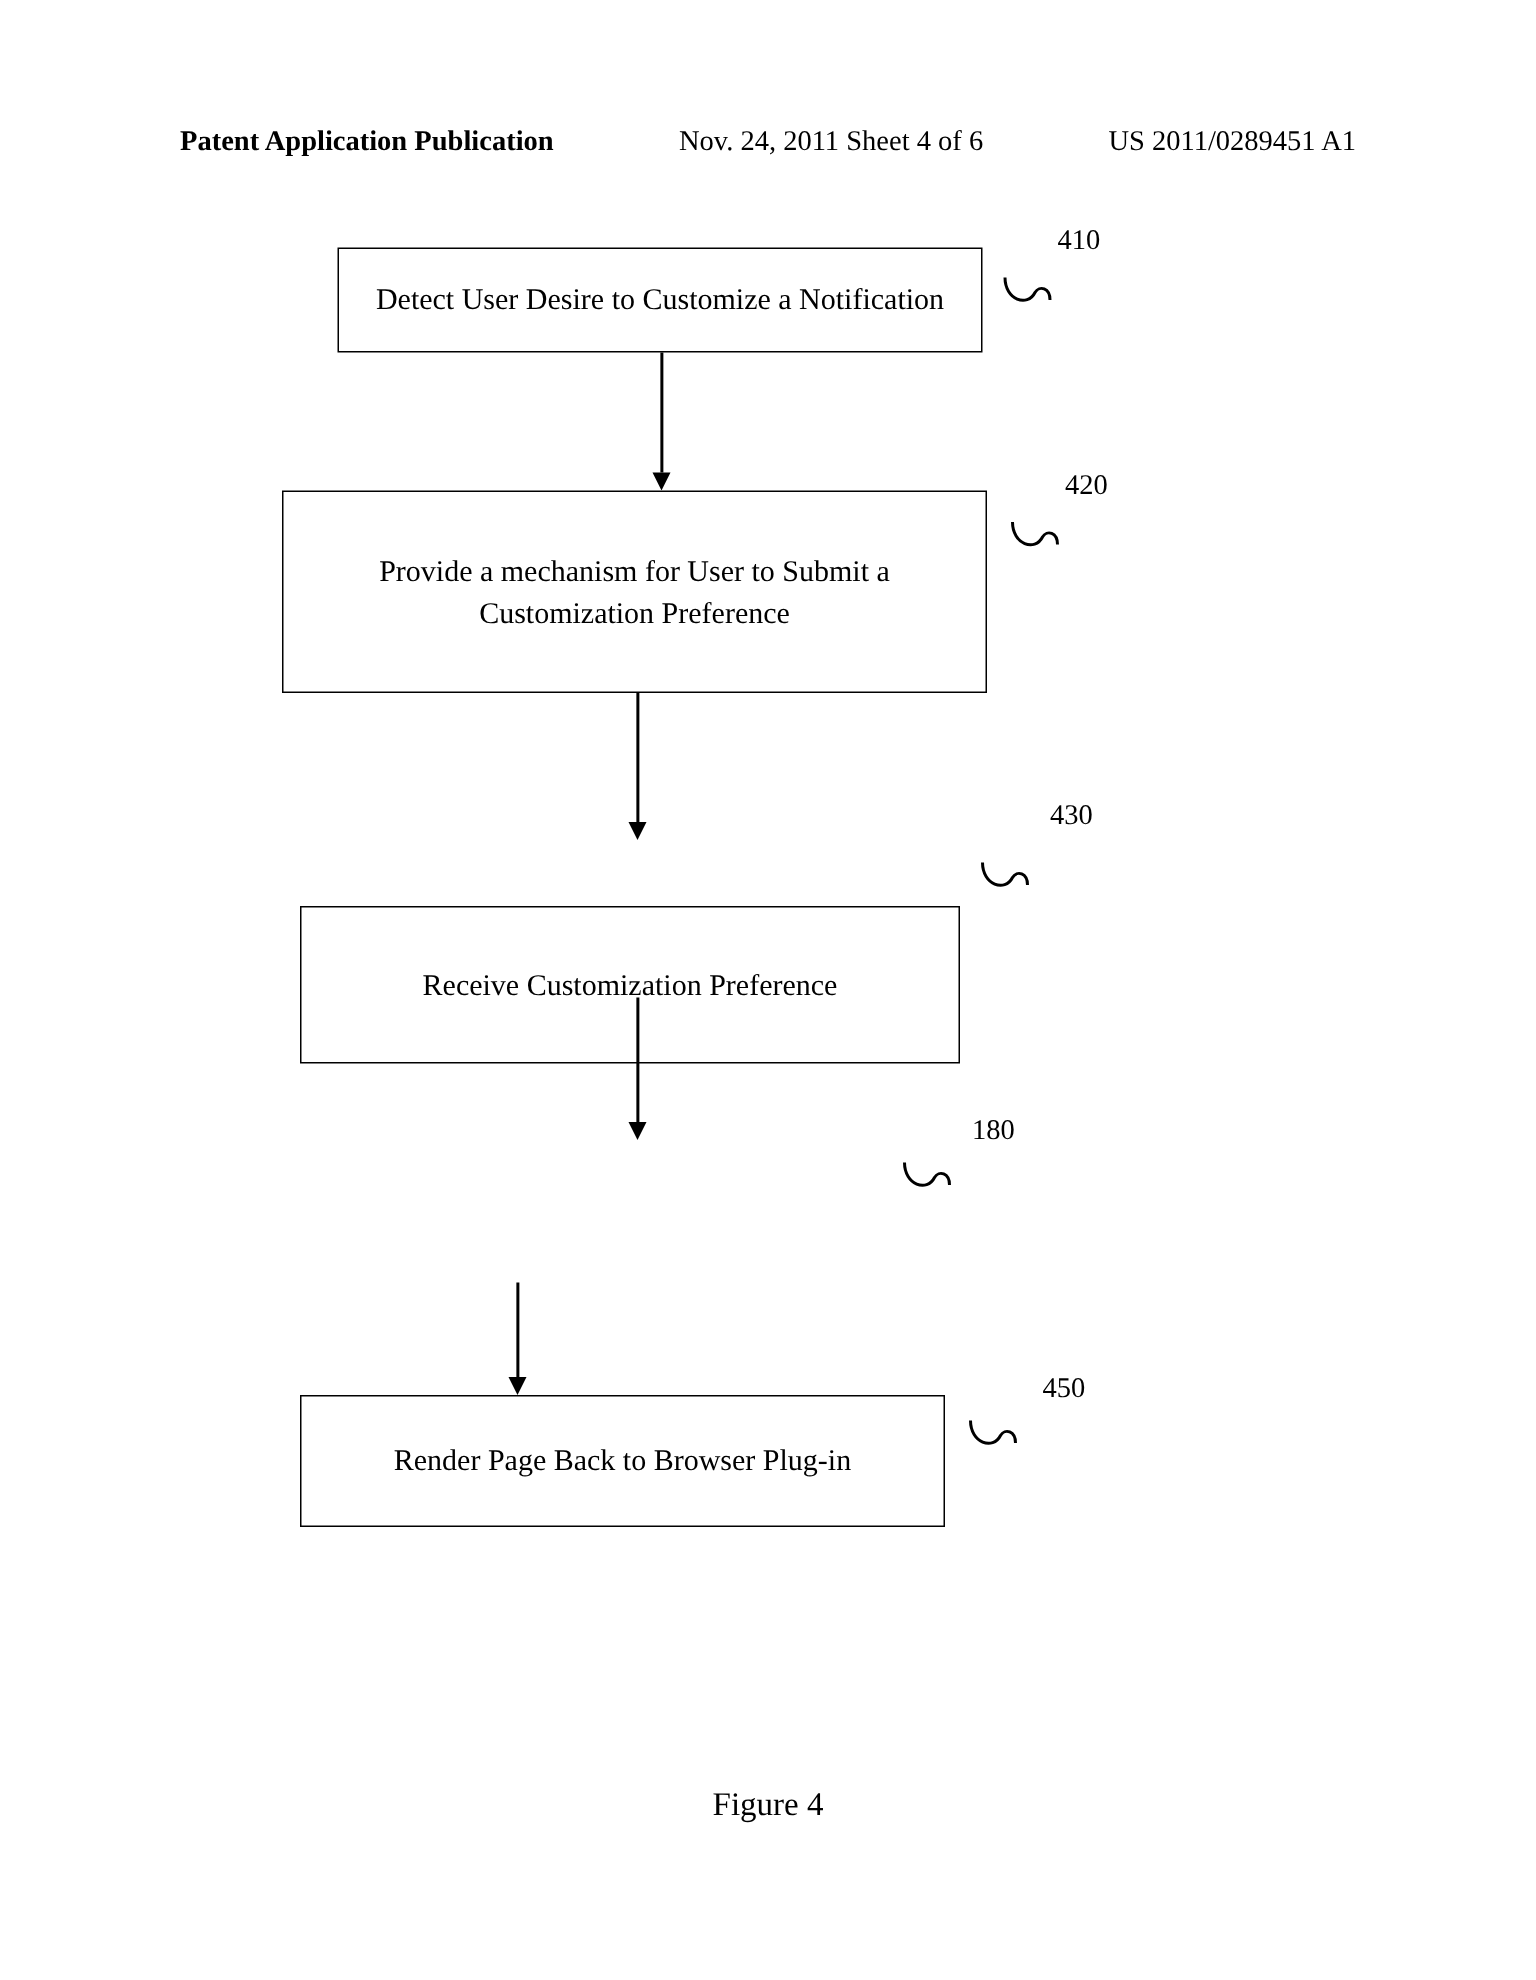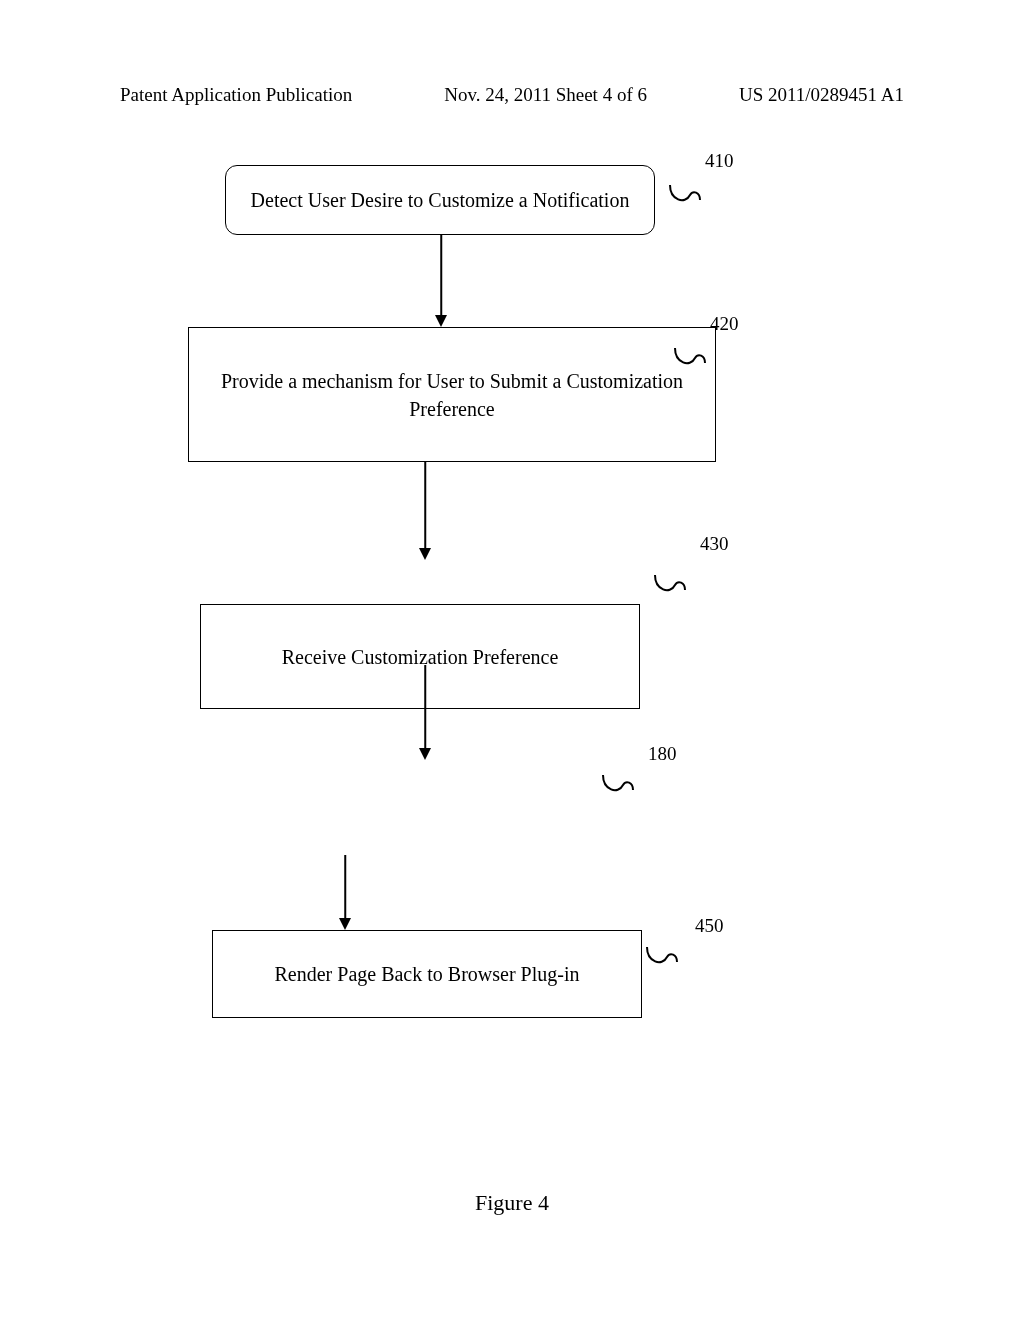--- a/index.html
+++ b/index.html
@@ -13,21 +13,21 @@
   .header {
     position: absolute;
     top: 84px;
     left: 0;
     width: 1024px;
     display: flex;
     justify-content: space-between;
     padding: 0 120px 0 120px;
     font-size: 19px;
   }
-  .header .left { font-weight: normal; text-align: center; }
+  .header .left { font-weight: bold; text-align: center; }
   .header .center { }
   .header .right { font-weight: normal; }
   .diagram {
     position: absolute;
     top: 150px;
     left: 0;
     width: 1024px;
     height: 1000px;
   }
   .box {
@@ -82,36 +82,36 @@
 <body>
 
 <div class="header">
   <span class="left">Patent Application Publication</span>
   <span class="center">Nov. 24, 2011  Sheet 4 of 6</span>
   <span class="right">US 2011/0289451 A1</span>
 </div>
 
 <div class="diagram">
 
-  <div class="box" style="left:225px; top:15px; width:430px; height:70px;border-radius:12px;">
+  <div class="box" style="left:225px; top:15px; width:430px; height:70px;">
     <span>Detect User Desire to Customize a Notification</span>
   </div>
   <div class="squiggle" style="left:665px; top:30px;">
     <svg viewBox="0 0 40 30">
         <path d="M5 5 C 5 20, 20 25, 25 15 C 28 10, 35 12, 35 20" stroke="#000" stroke-width="2" fill="none"></path>
       </svg>
   </div>
   <div class="label" style="left:705px; top:0px;">410</div>
 
   <div class="arrow-container" style="left:440px; top:85px; width:2px; height:92px;">
     <div class="arrow-line" style="top:0; height:80px;"></div>
     <div class="arrow-head" style="top:80px;"></div>
   </div>
 
-  <div class="box" style="left:188px; top:177px; width:528px; height:135px;">
+  <div class="box" style="left:188px; top:177px; width:470px; height:135px;">
     <span>Provide a mechanism for User to Submit a Customization Preference</span>
   </div>
   <div class="squiggle" style="left:670px; top:193px;">
     <svg viewBox="0 0 40 30">
         <path d="M5 5 C 5 20, 20 25, 25 15 C 28 10, 35 12, 35 20" stroke="#000" stroke-width="2" fill="none"></path>
       </svg>
   </div>
   <div class="label" style="left:710px; top:163px;">420</div>
 
   <div class="arrow-container" style="left:424px; top:312px; width:2px; height:98px;">
@@ -139,21 +139,21 @@
         <path d="M5 5 C 5 20, 20 25, 25 15 C 28 10, 35 12, 35 20" stroke="#000" stroke-width="2" fill="none"></path>
       </svg>
   </div>
   <div class="label" style="left:648px; top:593px;">180</div>
 
   <div class="arrow-container" style="left:344px; top:705px; width:2px; height:75px;">
     <div class="arrow-line" style="top:0; height:63px;"></div>
     <div class="arrow-head" style="top:63px;"></div>
   </div>
 
-  <div class="box" style="left:200px; top:780px; width:430px; height:88px;margin-left:12px;">
+  <div class="box" style="left:200px; top:780px; width:430px; height:88px;">
     <span>Render Page Back to Browser Plug-in</span>
   </div>
   <div class="squiggle" style="left:642px; top:792px;">
     <svg viewBox="0 0 40 30">
         <path d="M5 5 C 5 20, 20 25, 25 15 C 28 10, 35 12, 35 20" stroke="#000" stroke-width="2" fill="none"></path>
       </svg>
   </div>
   <div class="label" style="left:695px; top:765px;">450</div>
 
 </div>

